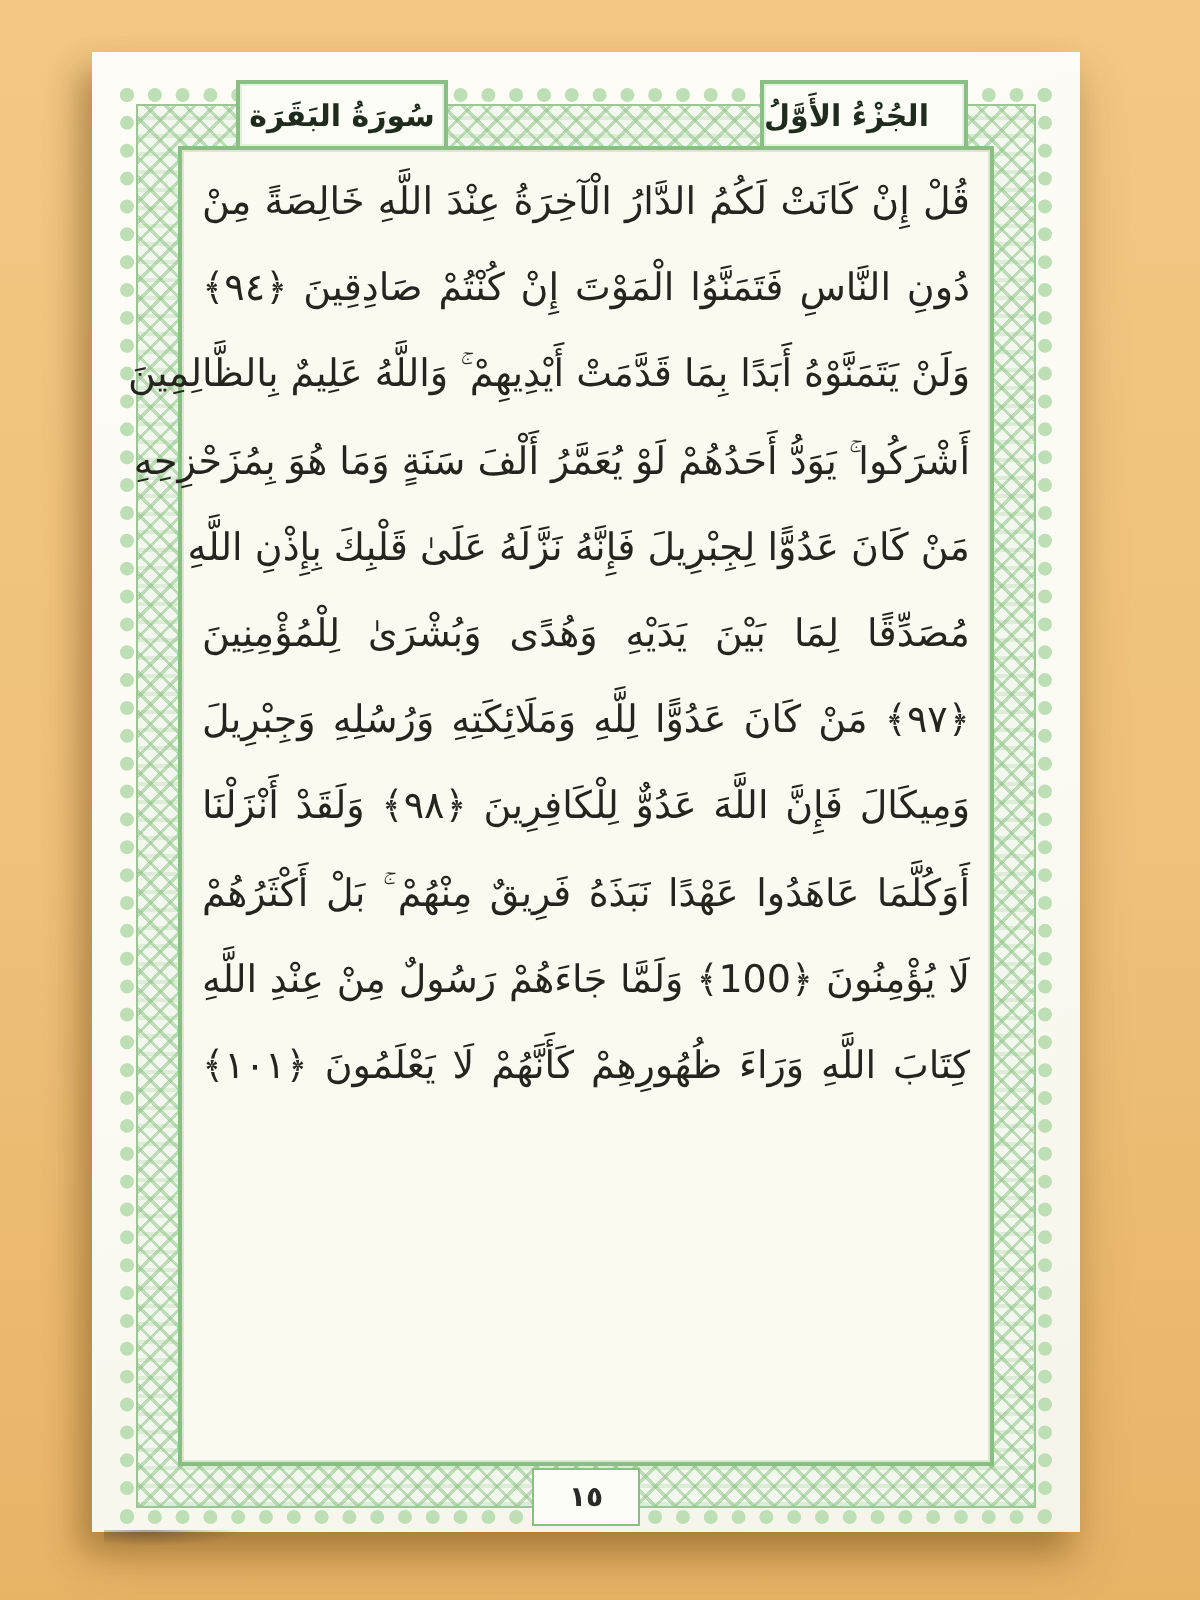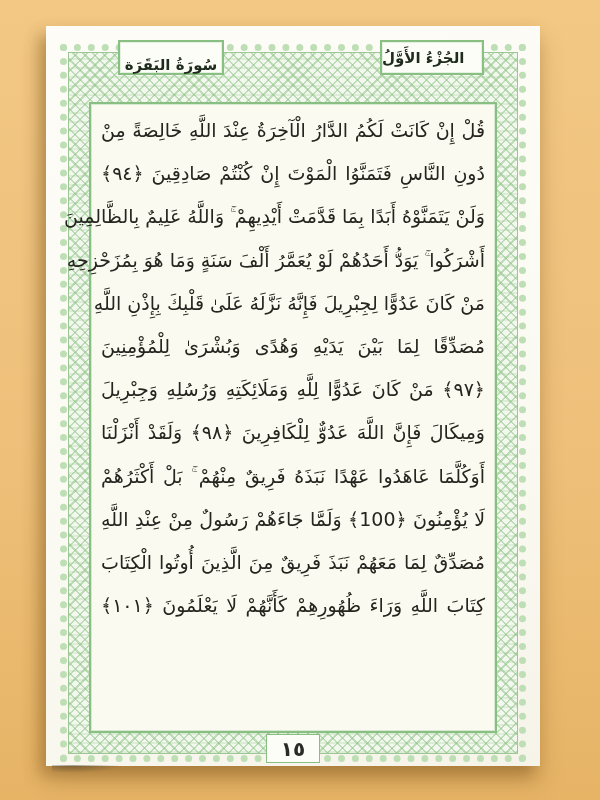--- a/index.html
+++ b/index.html
@@ -39,21 +39,20 @@
     border:1px solid #9cc795;
   }
   .inner{
     position:absolute;inset:21px;
     background:#fbfaf0;
     border:2px solid #8abf83;
     box-shadow:0 0 0 1px #d7ead1 inset;
     padding:5px 10px 4px 10px;
     box-sizing:border-box;
     direction:rtl;
-    margin-top:29px;
   }
   
   .qline{
     height:43.2px;line-height:43.2px;
     font-size:19px;color:#26241f;
     white-space:nowrap;
     text-align:justify;text-align-last:justify;
     overflow:visible;
     letter-spacing:.2px;
   }
@@ -63,29 +62,29 @@
     background:#fdfdf8;border:2px solid #8abf83;
     box-shadow:0 0 0 1px #e4f1e0 inset;
     display:flex;align-items:center;justify-content:center;
     direction:rtl;
   }
   .hdr span{
     font-size:15px;font-weight:bold;color:#1f2b1c;
     line-height:1;padding-top:2px;
   }
   .hdr-right{right:34px;width:100px;justify-content:flex-end;}
-  .hdr-left{left:50px;width:102px;align-items:flex-end;}
+  .hdr-left{left:50px;width:102px;}
   
   .pagenum{
     position:absolute;left:50%;transform:translateX(-50%);
     top:682px;width:52px;height:27px;
     background:#fdfdf8;border:1.5px solid #8abf83;
     display:flex;align-items:center;justify-content:center;
   }
-  .pagenum span{font-size:20px;color:#2a2a26;font-weight:bold;}
+  .pagenum span{font-size:14px;color:#2a2a26;font-weight:bold;}
 </style>
 </head>
 <body>
 
 <div class="stage">
   <div class="page">
     <div class="frame">
       <div class="fringe"></div>
       <div class="band"></div>
 
@@ -93,21 +92,20 @@
         <div class="qline">قُلْ إِنْ كَانَتْ لَكُمُ الدَّارُ الْآخِرَةُ عِنْدَ اللَّهِ خَالِصَةً مِنْ</div>
         <div class="qline">دُونِ النَّاسِ فَتَمَنَّوُا الْمَوْتَ إِنْ كُنْتُمْ صَادِقِينَ ﴿٩٤﴾</div>
         <div class="qline">وَلَنْ يَتَمَنَّوْهُ أَبَدًا بِمَا قَدَّمَتْ أَيْدِيهِمْ ۚ وَاللَّهُ عَلِيمٌ بِالظَّالِمِينَ</div>
         <div class="qline">أَشْرَكُوا ۚ يَوَدُّ أَحَدُهُمْ لَوْ يُعَمَّرُ أَلْفَ سَنَةٍ وَمَا هُوَ بِمُزَحْزِحِهِ</div>
         <div class="qline">مَنْ كَانَ عَدُوًّا لِجِبْرِيلَ فَإِنَّهُ نَزَّلَهُ عَلَىٰ قَلْبِكَ بِإِذْنِ اللَّهِ</div>
         <div class="qline">مُصَدِّقًا لِمَا بَيْنَ يَدَيْهِ وَهُدًى وَبُشْرَىٰ لِلْمُؤْمِنِينَ</div>
         <div class="qline">﴿٩٧﴾ مَنْ كَانَ عَدُوًّا لِلَّهِ وَمَلَائِكَتِهِ وَرُسُلِهِ وَجِبْرِيلَ</div>
         <div class="qline">وَمِيكَالَ فَإِنَّ اللَّهَ عَدُوٌّ لِلْكَافِرِينَ ﴿٩٨﴾ وَلَقَدْ أَنْزَلْنَا</div>
         <div class="qline">أَوَكُلَّمَا عَاهَدُوا عَهْدًا نَبَذَهُ فَرِيقٌ مِنْهُمْ ۚ بَلْ أَكْثَرُهُمْ</div>
         <div class="qline">لَا يُؤْمِنُونَ ﴿100﴾ وَلَمَّا جَاءَهُمْ رَسُولٌ مِنْ عِنْدِ اللَّهِ</div>
-        <div class="qline">مُصَدِّقٌ لِمَا مَعَهُمْ نَبَذَ فَرِيقٌ مِنَ الَّذِينَ أُوتُوا الْكِتَابَ</div>
         <div class="qline">كِتَابَ اللَّهِ وَرَاءَ ظُهُورِهِمْ كَأَنَّهُمْ لَا يَعْلَمُونَ ﴿١٠١﴾</div>
       </div>
 
       <div class="hdr hdr-right">
         <span>الجُزْءُ الأَوَّلُ</span>
       </div>
       <div class="hdr hdr-left">
         <span>سُورَةُ البَقَرَة</span>
       </div>
 

